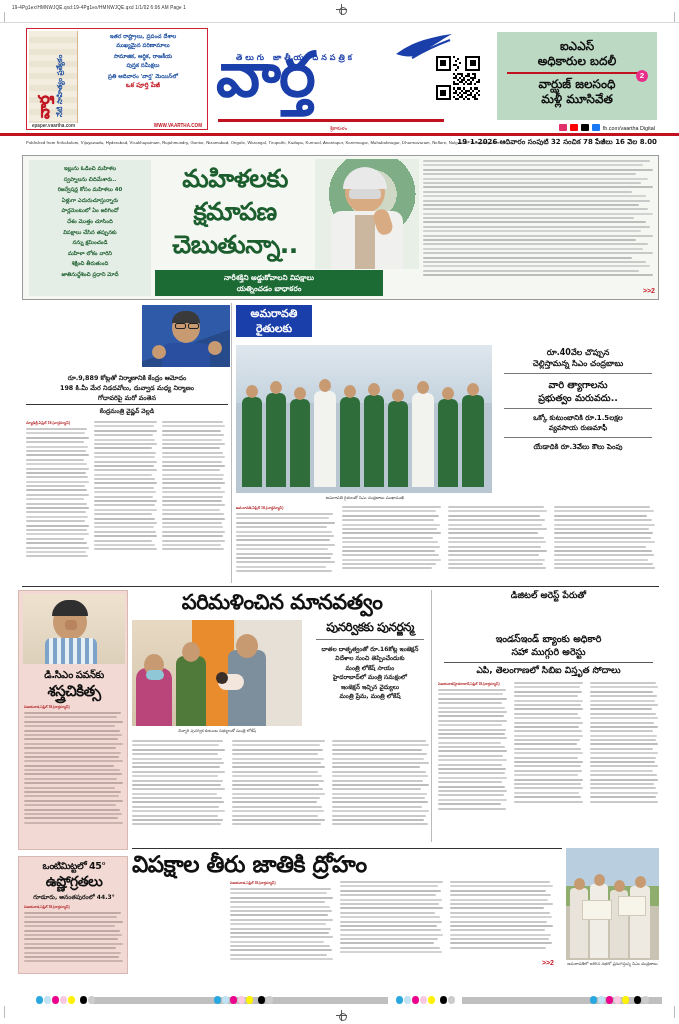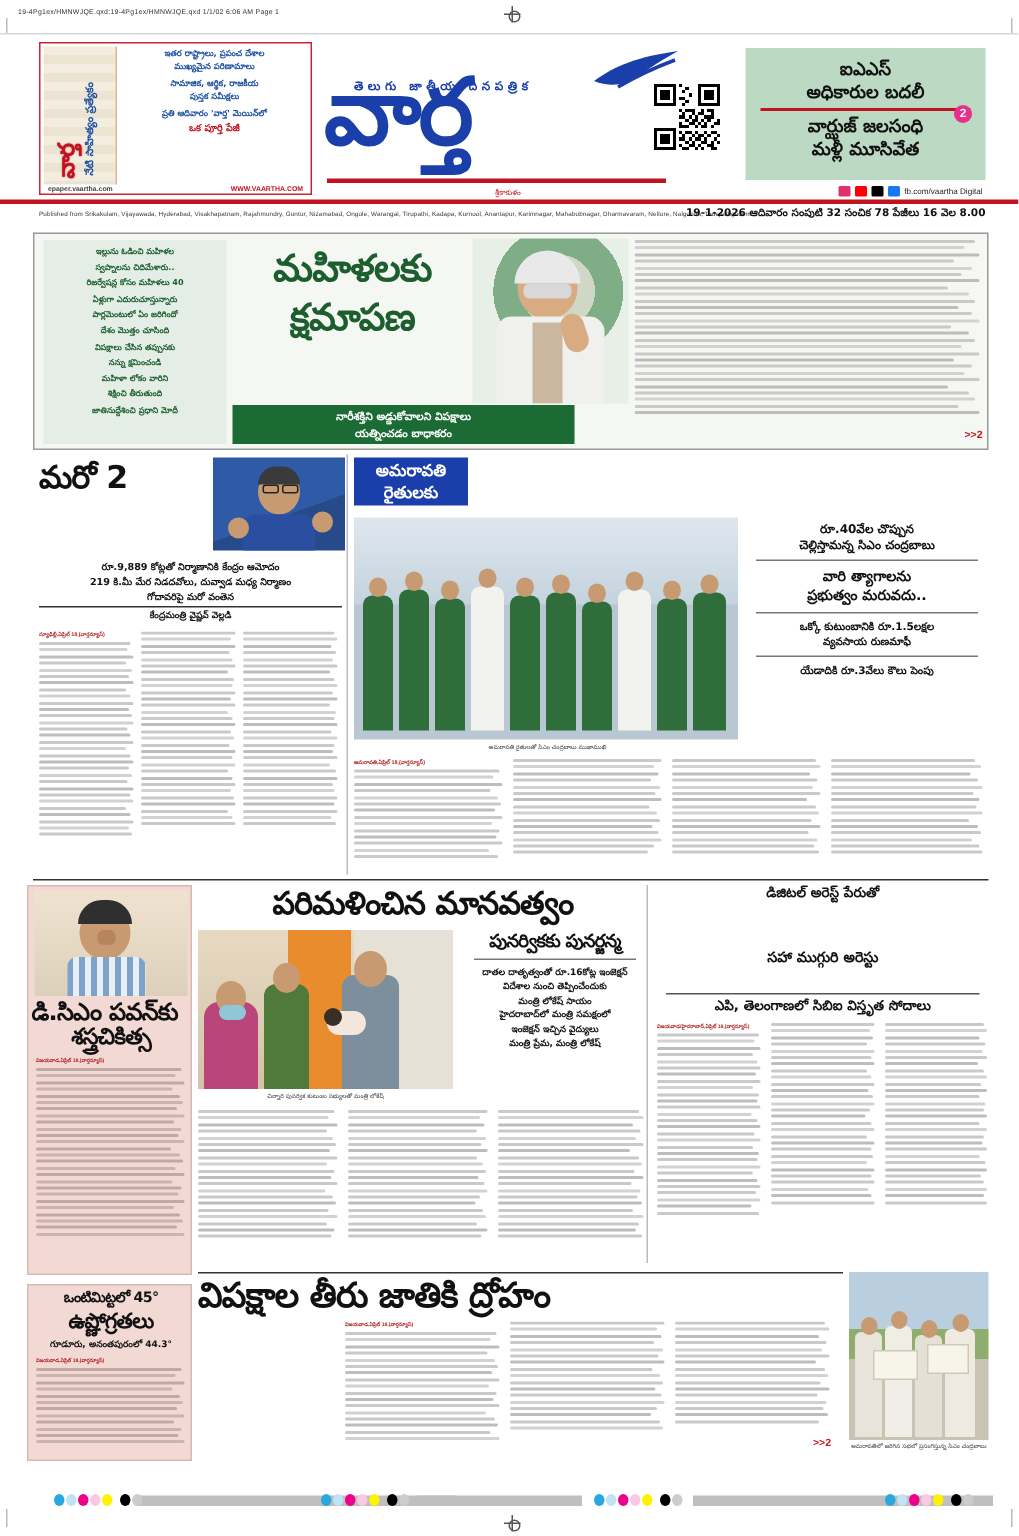--- a/index.html
+++ b/index.html
@@ -256,20 +256,21 @@
         <div>మహిళా లోకం వారిని</div>
         <div>శిక్షించి తీరుతుంది</div>
         <div>జాతినుద్దేశించి ప్రధాని మోదీ</div>
       </div>
     </div>
 
     <div class="blk" style="left:132px;top:6px;width:160px;height:106px;">
       <div class="hl tel" style="font-size:25px;line-height:33px;text-align:center;color:#1c5e2e;">
         <div>మహిళలకు</div>
         <div>క్షమాపణ</div>
+        <div>చెబుతున్నా..</div>
       </div>
     </div>
 
     <div class="blk" style="left:132px;top:114px;width:228px;height:26px;background:#1c6b34;color:#fff;padding-top:2px;">
       <div class="tel" style="font-size:7.2px;line-height:11px;text-align:center;font-weight:bold;">
         <div>నారీశక్తిని అడ్డుకోవాలని విపక్షాలు</div>
         <div>యత్నించడం బాధాకరం</div>
       </div>
     </div>
 
@@ -310,35 +311,34 @@
         <div class="ln" style="width:96%"></div>
       <div class="ln s" style="width:98%"></div>
         <div class="ln" style="width:93%"></div>
       <div class="ln d" style="width:99%"></div>
       <div style="text-align:right;margin-top:1px;"><span class="jump">&gt;&gt;2</span></div>
     </div>
   </div>
 
   <div class="blk" style="left:22px;top:303px;width:210px;height:280px;border-right:1px solid #bbb;">
     <div class="hl tel" style="position:absolute;left:4px;top:2px;width:150px;font-size:21px;line-height:26px;color:#111;">
-      <div>మరో 2</div>
     </div>
     <div class="photo" style="position:absolute;left:120px;top:2px;width:88px;height:62px;background:
       linear-gradient(160deg,#2f5aa8 0 60%,#274a8a 60% 100%);">
       <div style="position:absolute;left:30px;top:8px;width:28px;height:30px;border-radius:50%;background:#c79a72;"></div>
       <div style="position:absolute;left:30px;top:6px;width:28px;height:12px;border-radius:14px 14px 0 0;background:#3a3a3a;"></div>
       <div style="position:absolute;left:33px;top:18px;width:9px;height:4px;border:1px solid #222;border-radius:2px;"></div>
       <div style="position:absolute;left:46px;top:18px;width:9px;height:4px;border:1px solid #222;border-radius:2px;"></div>
       <div style="position:absolute;left:20px;top:38px;width:48px;height:26px;background:#2b4fa0;border-radius:8px 8px 0 0;"></div>
       <div style="position:absolute;left:10px;top:40px;width:14px;height:14px;border-radius:50%;background:#c79a72;"></div>
       <div style="position:absolute;left:66px;top:36px;width:14px;height:14px;border-radius:50%;background:#c79a72;"></div>
     </div>
     <div class="tel" style="position:absolute;left:2px;top:70px;width:206px;text-align:center;font-size:6.4px;line-height:10px;font-weight:bold;color:#111;">
       <div>రూ.9,889 కోట్లతో నిర్మాణానికి కేంద్రం ఆమోదం</div>
-      <div>219 కి.మీ మేర నిడదవోలు, దువ్వాడ మధ్య నిర్మాణం</div>
+      <div>198 కి.మీ మేర నిడదవోలు, దువ్వాడ మధ్య నిర్మాణం</div>
       <div>గోదావరిపై మరో వంతెన</div>
     </div>
     <div style="position:absolute;left:4px;top:101px;width:202px;height:1px;background:#333;"></div>
     <div class="tel" style="position:absolute;left:2px;top:104px;width:206px;text-align:center;font-size:6px;font-weight:bold;">కేంద్రమంత్రి వైష్ణవ్ వెల్లడి</div>
 
     <div class="blk body-col" style="left:4px;top:118px;width:64px;height:162px;">
       <div style="font-size:3.6px;color:#b4262a;font-weight:bold;margin-bottom:2px;">న్యూఢిల్లీ,ఏప్రిల్ 18,(వార్తన్యూస్)</div>
       <div class="ln" style="width:96%"></div>
         <div class="ln s" style="width:92%"></div>
         <div class="ln d" style="width:99%"></div>
@@ -563,21 +563,21 @@
   <div style="position:absolute;left:22px;top:586px;width:637px;height:1px;background:#333;"></div>
 
   <div class="blk" style="left:18px;top:590px;width:110px;height:260px;background:#f2d9d4;border:1px solid #d8b9b2;">
     <div class="photo" style="position:absolute;left:4px;top:3px;width:102px;height:70px;background:linear-gradient(180deg,#efe3cf,#dcd0bb);">
       <div style="position:absolute;left:30px;top:10px;width:34px;height:36px;border-radius:50%;background:#c79a72;"></div>
       <div style="position:absolute;left:29px;top:6px;width:36px;height:16px;border-radius:18px 18px 0 0;background:#2f2f2f;"></div>
       <div style="position:absolute;left:22px;top:44px;width:52px;height:28px;background:
         repeating-linear-gradient(90deg,#7da3c9 0 4px,#e8eef5 4px 8px);border-radius:6px 6px 0 0;"></div>
       <div style="position:absolute;left:42px;top:26px;width:12px;height:10px;border-radius:4px;background:#b8835f;"></div>
     </div>
-    <div class="hl tel" style="position:absolute;left:2px;top:78px;width:106px;text-align:left;font-size:16px;line-height:12px;color:#111;">డి.సిఎం పవన్‌కు</div>
+    <div class="hl tel" style="position:absolute;left:2px;top:78px;width:106px;text-align:center;font-size:10px;line-height:12px;color:#111;">డి.సిఎం పవన్‌కు</div>
     <div class="hl tel" style="position:absolute;left:2px;top:92px;width:106px;text-align:center;font-size:15px;line-height:17px;color:#111;">శస్త్రచికిత్స</div>
     <div class="blk body-col" style="left:5px;top:114px;width:100px;height:140px;">
       <div style="font-size:3.4px;color:#b4262a;font-weight:bold;margin-bottom:2px;">విజయవాడ,ఏప్రిల్ 18,(వార్తన్యూస్)</div>
       <div class="ln" style="width:97%;background:#c0a9a4"></div>
         <div class="ln" style="width:93%;background:#cbb4af"></div>
       <div class="ln" style="width:99%;background:#c0a9a4"></div>
         <div class="ln" style="width:91%;background:#cbb4af"></div>
       <div class="ln" style="width:96%;background:#c0a9a4"></div>
         <div class="ln" style="width:98%;background:#cbb4af"></div>
       <div class="ln" style="width:94%;background:#c0a9a4"></div>
@@ -697,20 +697,21 @@
         <div class="ln s" style="width:99%"></div>
         <div class="ln" style="width:96%"></div>
       <div class="ln d" style="width:94%"></div>
         <div class="ln" style="width:98%"></div>
     </div>
   </div>
 
   <div class="blk" style="left:438px;top:590px;width:221px;height:252px;">
     <div class="tel" style="position:absolute;left:0;top:0;width:221px;text-align:center;font-size:9px;font-weight:bold;">డిజిటల్ అరెస్ట్ పేరుతో</div>
     <div class="tel" style="position:absolute;left:0;top:42px;width:221px;text-align:center;font-size:9.5px;line-height:13px;font-weight:bold;">
+      <div>ఇండస్‌ఇండ్ బ్యాంకు అధికారి</div>
       <div>సహా ముగ్గురి అరెస్టు</div>
     </div>
     <div style="position:absolute;left:6px;top:72px;width:209px;height:1px;background:#555;"></div>
     <div class="tel" style="position:absolute;left:0;top:75px;width:221px;text-align:center;font-size:9px;font-weight:bold;">ఎపి, తెలంగాణలో సిబిఐ విస్తృత సోదాలు</div>
 
     <div class="blk body-col" style="left:0px;top:92px;width:70px;height:158px;">
       <div style="font-size:3.4px;color:#b4262a;font-weight:bold;margin-bottom:2px;">విజయవాడ/హైదరాబాద్,ఏప్రిల్ 18,(వార్తన్యూస్)</div>
       <div class="ln" style="width:97%"></div>
         <div class="ln s" style="width:93%"></div>
         <div class="ln d" style="width:99%"></div>

